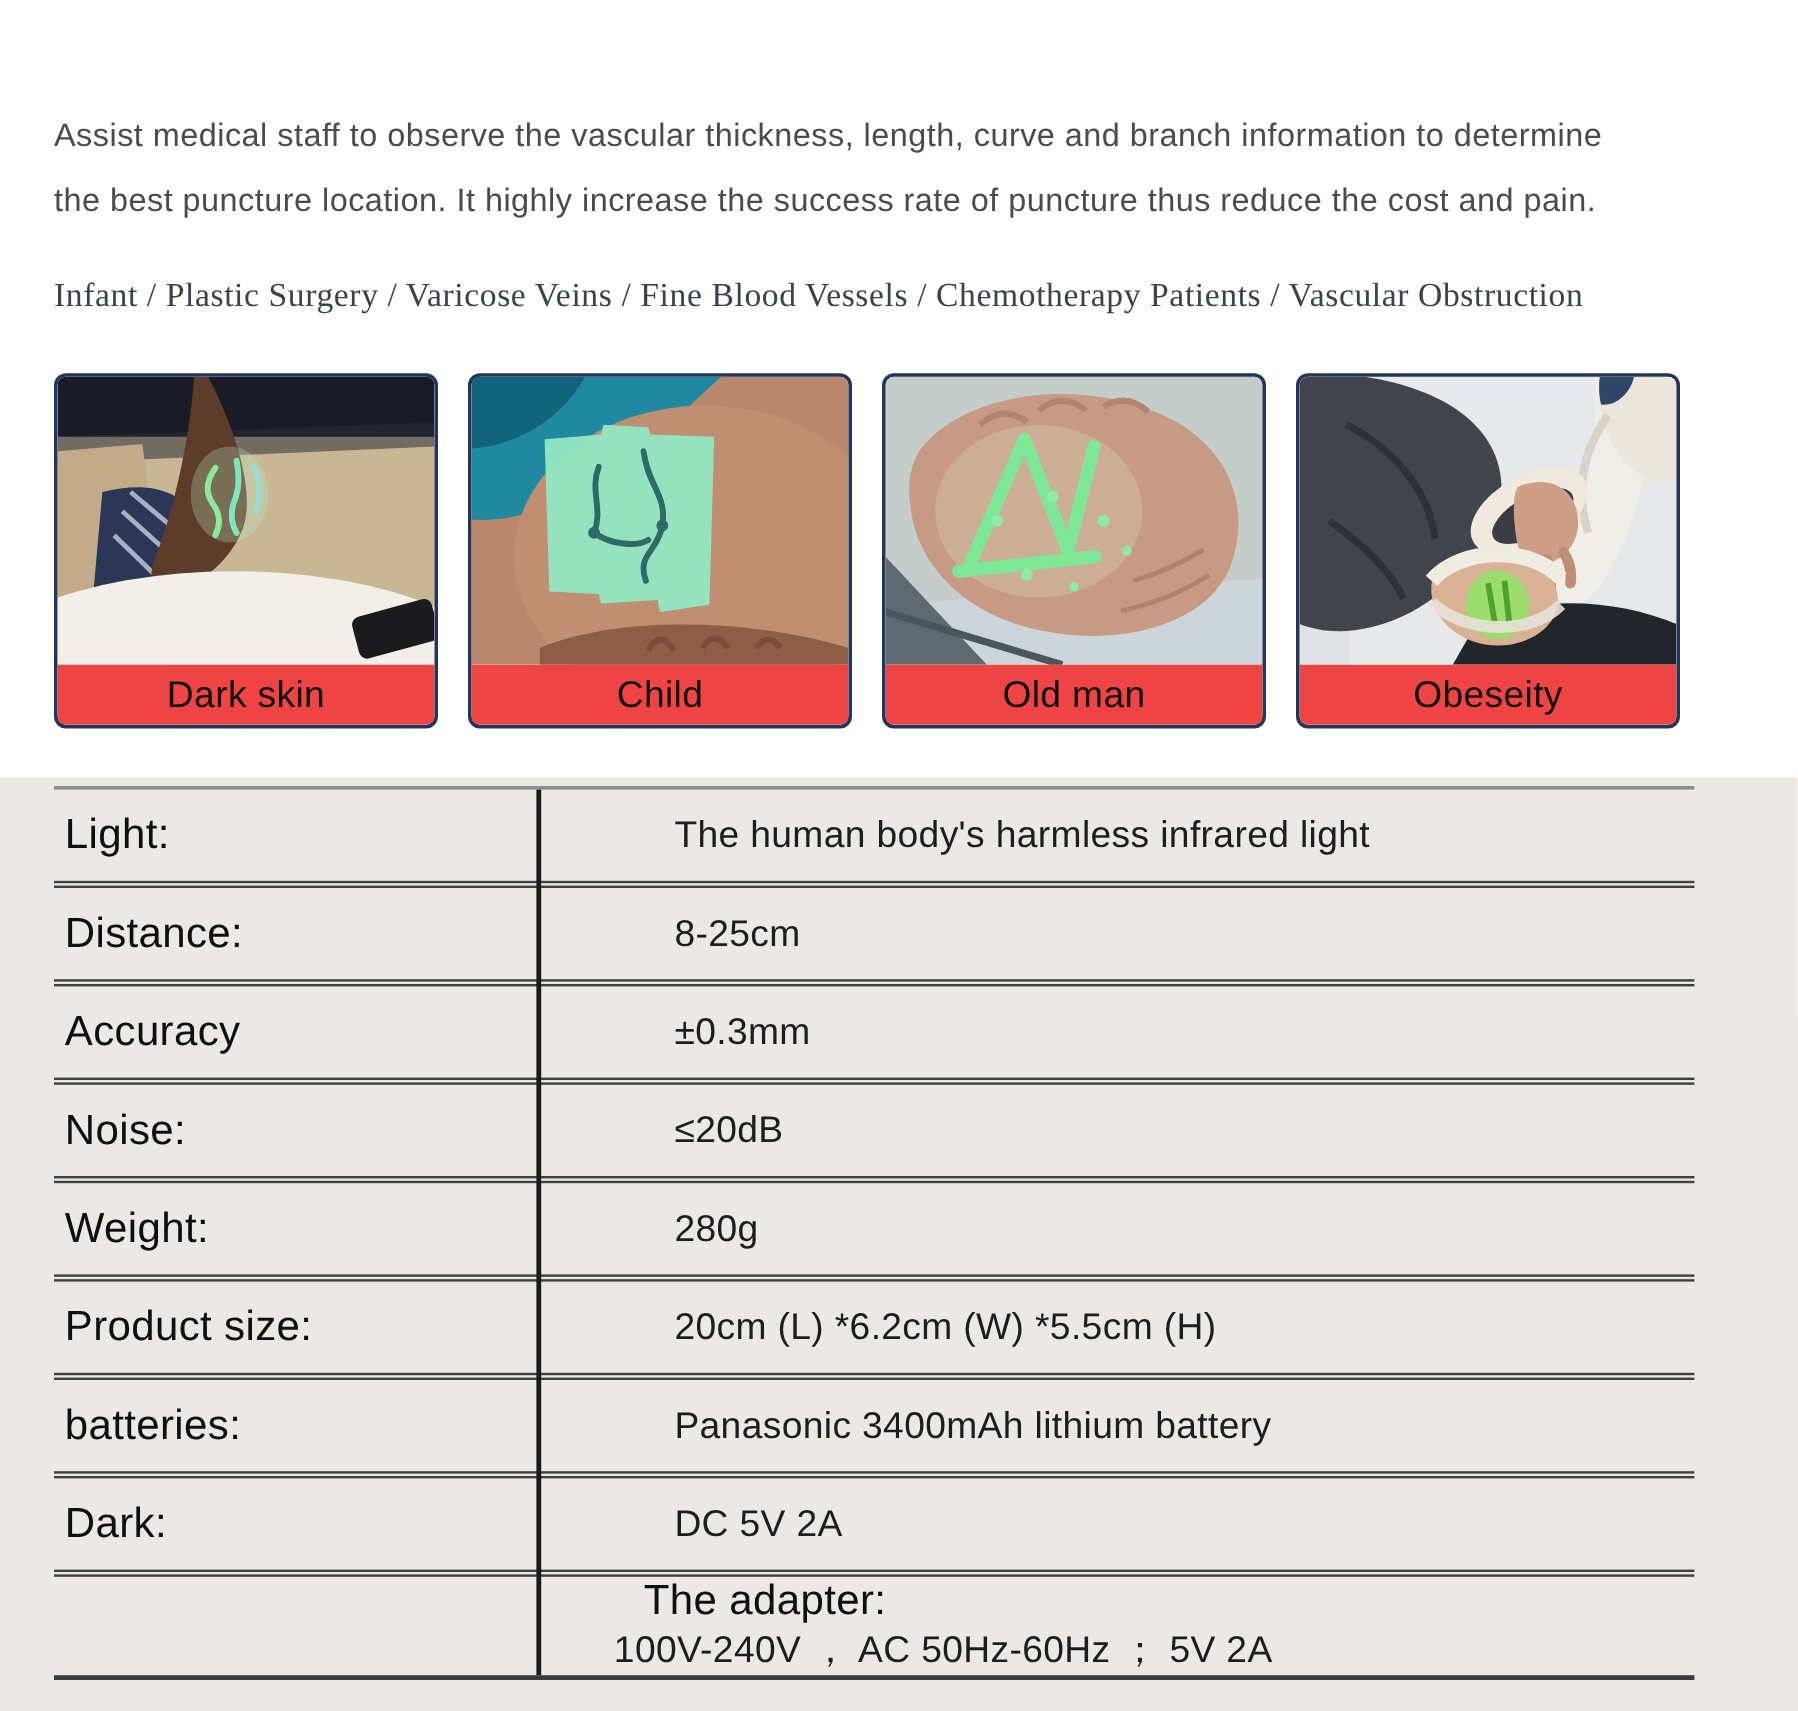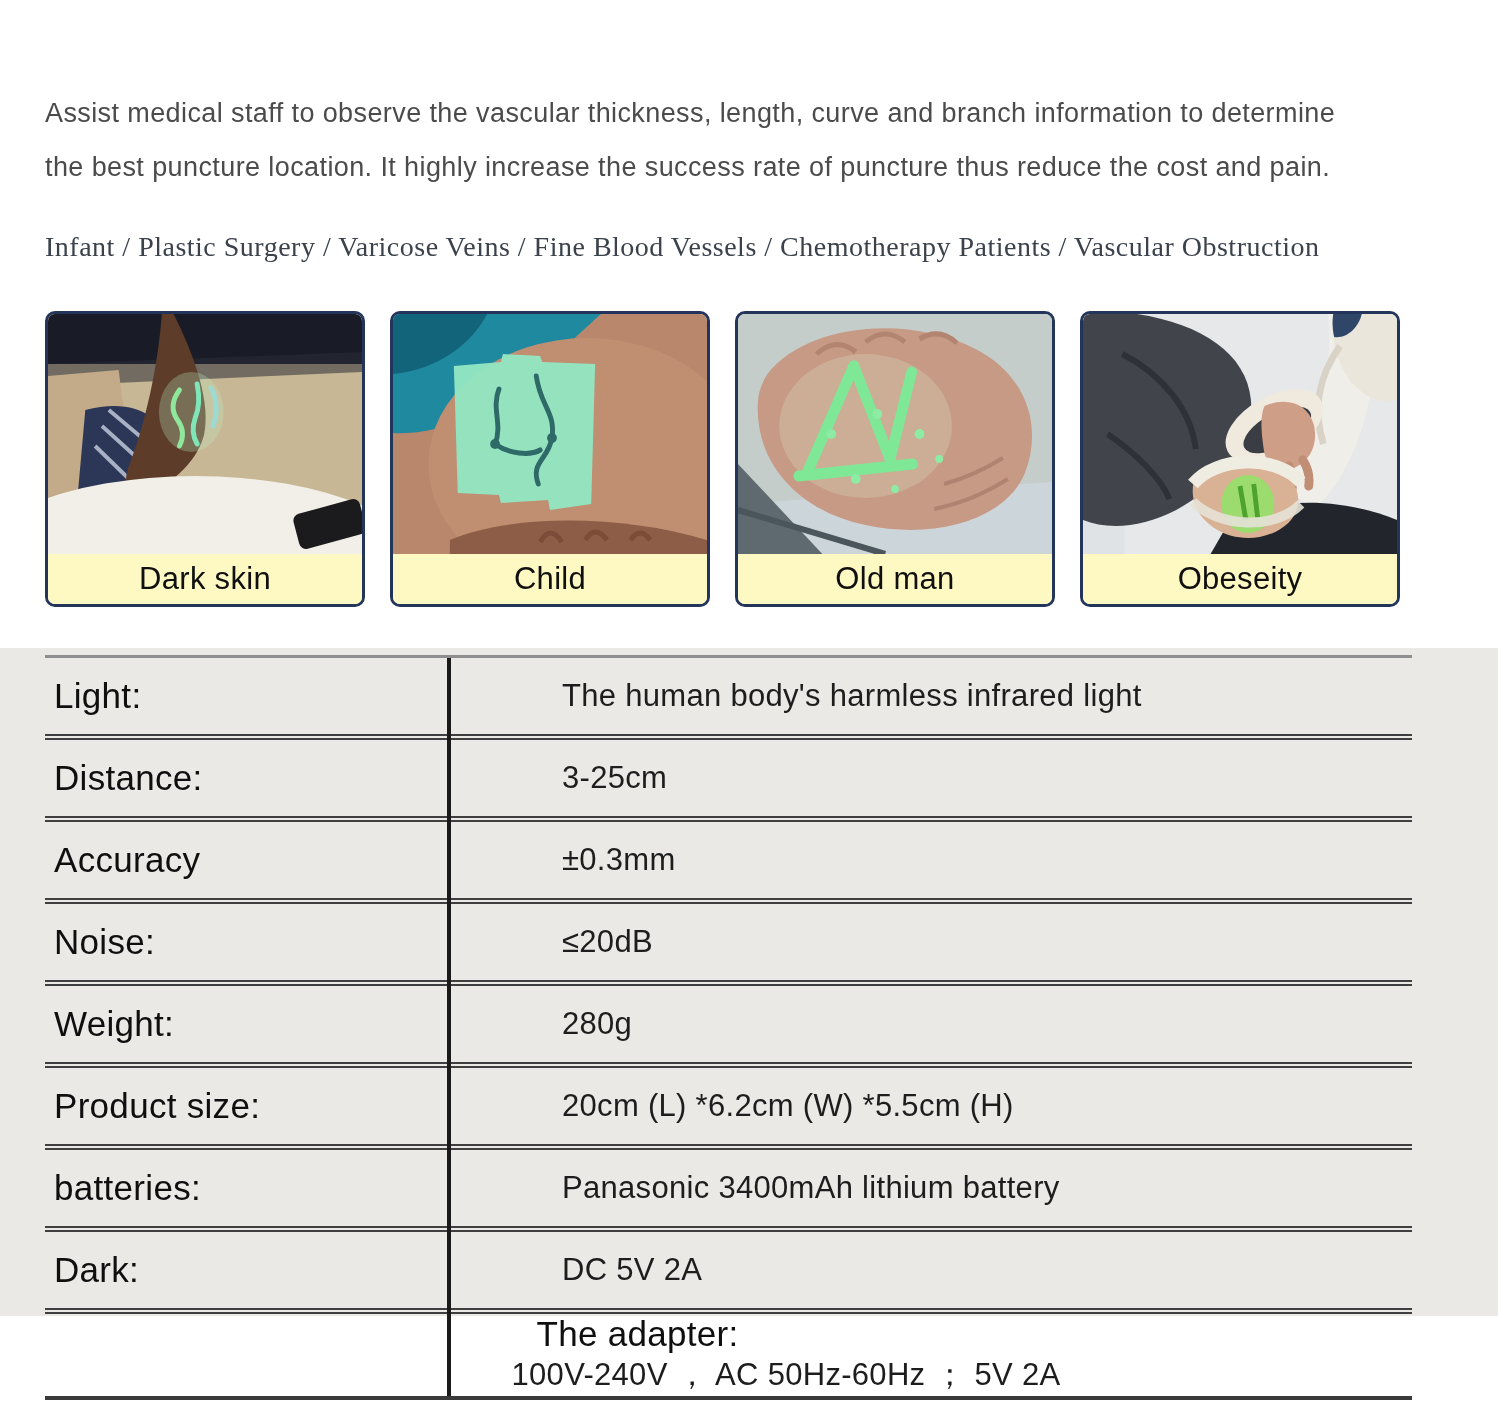--- a/index.html
+++ b/index.html
@@ -31,26 +31,26 @@
   }
   .card{
     width:320px; height:296px; background:#ffffff;
     border:3px solid var(--card-border,#23355a);
     border-radius:10px; overflow:hidden;
     display:flex; flex-direction:column;
   }
   .card svg{ display:block; width:100%; height:240px; }
   .card .caption{
     flex:1; display:flex; align-items:center; justify-content:center;
-    font-size:31px; color:#101010; background:#fef9c3; letter-spacing:0.3px;
+    font-size:31px; color:#101010; background:#ef4444; letter-spacing:0.3px;
   }
 
   
   .panel{
-    position:absolute; left:0; top:648px; width:1498px; height:668px;
+    position:absolute; left:0; top:648px; width:1498px; height:778px;
     background:var(--panel-bg,#eae9e6);
   }
   .spec-table{
     position:absolute; left:45px; top:7px; width:1367px;
     border-top:3px solid #8e8e8e;
     border-bottom:4px solid #3a3a3a;
   }
   .spec-row{
     display:flex; height:82px; align-items:center;
     border-bottom:6px double var(--table-line,#3f3f3f);
@@ -184,21 +184,21 @@
   <div class="panel">
     <div class="spec-table" style="position:absolute;">
       <div class="col-divider"></div>
 
       <div class="spec-row">
         <div class="spec-label">Light:</div>
         <div class="spec-value">The human body's harmless infrared light</div>
       </div>
       <div class="spec-row">
         <div class="spec-label">Distance:</div>
-        <div class="spec-value">3-25cm</div>
+        <div class="spec-value">8-25cm</div>
       </div>
       <div class="spec-row">
         <div class="spec-label">Accuracy</div>
         <div class="spec-value">±0.3mm</div>
       </div>
       <div class="spec-row">
         <div class="spec-label">Noise:</div>
         <div class="spec-value">≤20dB</div>
       </div>
       <div class="spec-row">

